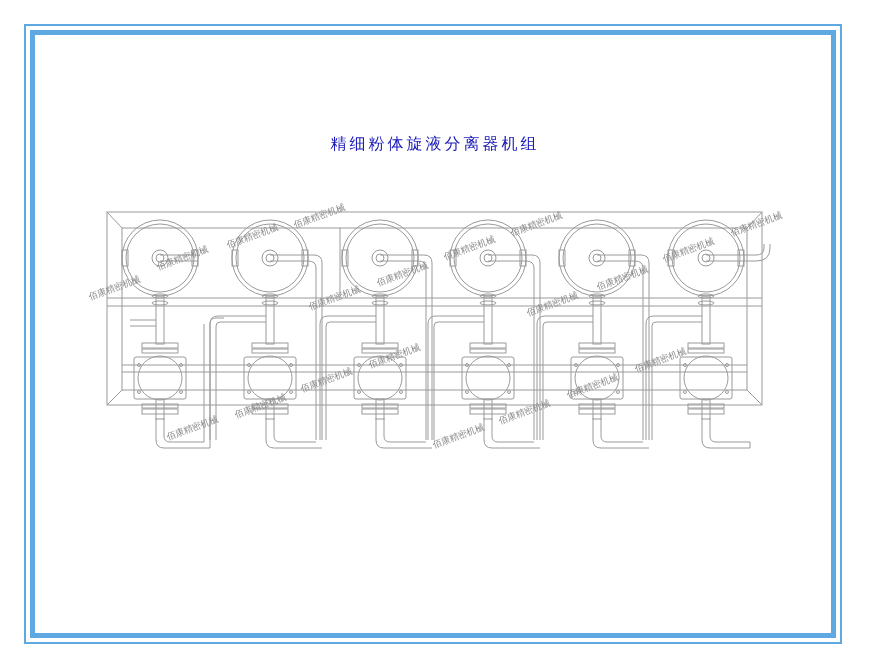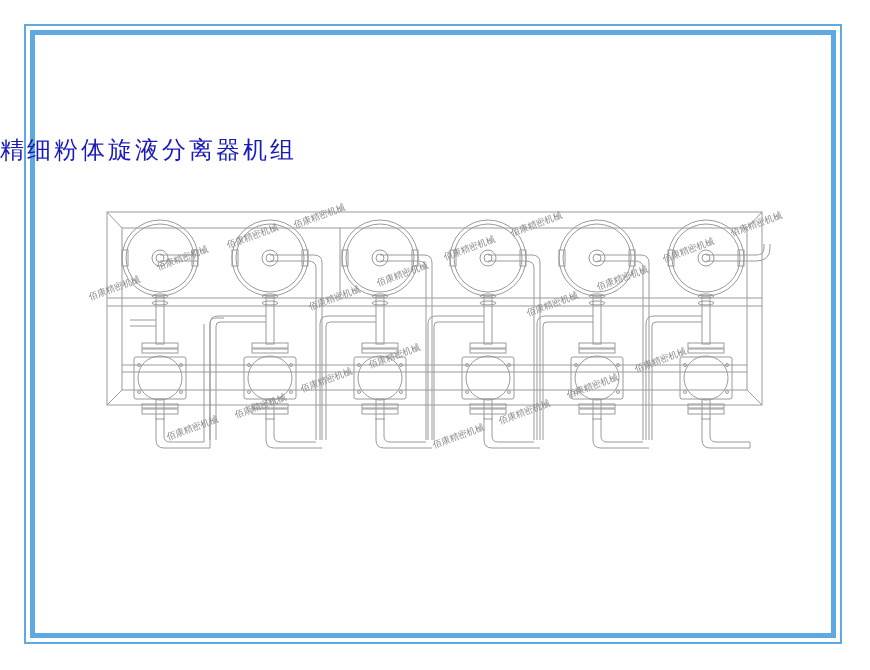--- a/index.html
+++ b/index.html
@@ -1,19 +1,19 @@
 <!DOCTYPE html>
 <html><head>
 <meta charset="utf-8">
 <style>
   html, body { margin:0; padding:0; background:#ffffff; }
   body { width:870px; height:670px; position:relative; overflow:hidden; font-family:"DejaVu Sans", sans-serif; }
   .frame-outer { position:absolute; left:24px; top:24px; width:818px; height:620px; border:2px solid #5ea9e2; box-sizing:border-box; }
   .frame-inner { position:absolute; left:30px; top:30px; width:806px; height:608px; border:5px solid #5ea9e2; box-sizing:border-box; }
-  .title { position:absolute; left:0; width:870px; top:134px; font-family:"DejaVu Serif", serif; font-size:24px; color:#1a1ab8; letter-spacing:3px; }
+  .title { position:absolute; left:0; width:870px; top:134px; text-align:center; font-family:"DejaVu Serif", serif; font-size:16px; color:#1a1ab8; letter-spacing:3px; }
   svg.diagram { position:absolute; left:0; top:0; }
   .wm { font-family:"DejaVu Sans", sans-serif; font-size:9px; fill:#8a8a8a; }
 </style>
 </head>
 <body>
 
 <div class="frame-outer"></div>
 <div class="frame-inner"></div>
 
 <div class="title">精细粉体旋液分离器机组</div>

